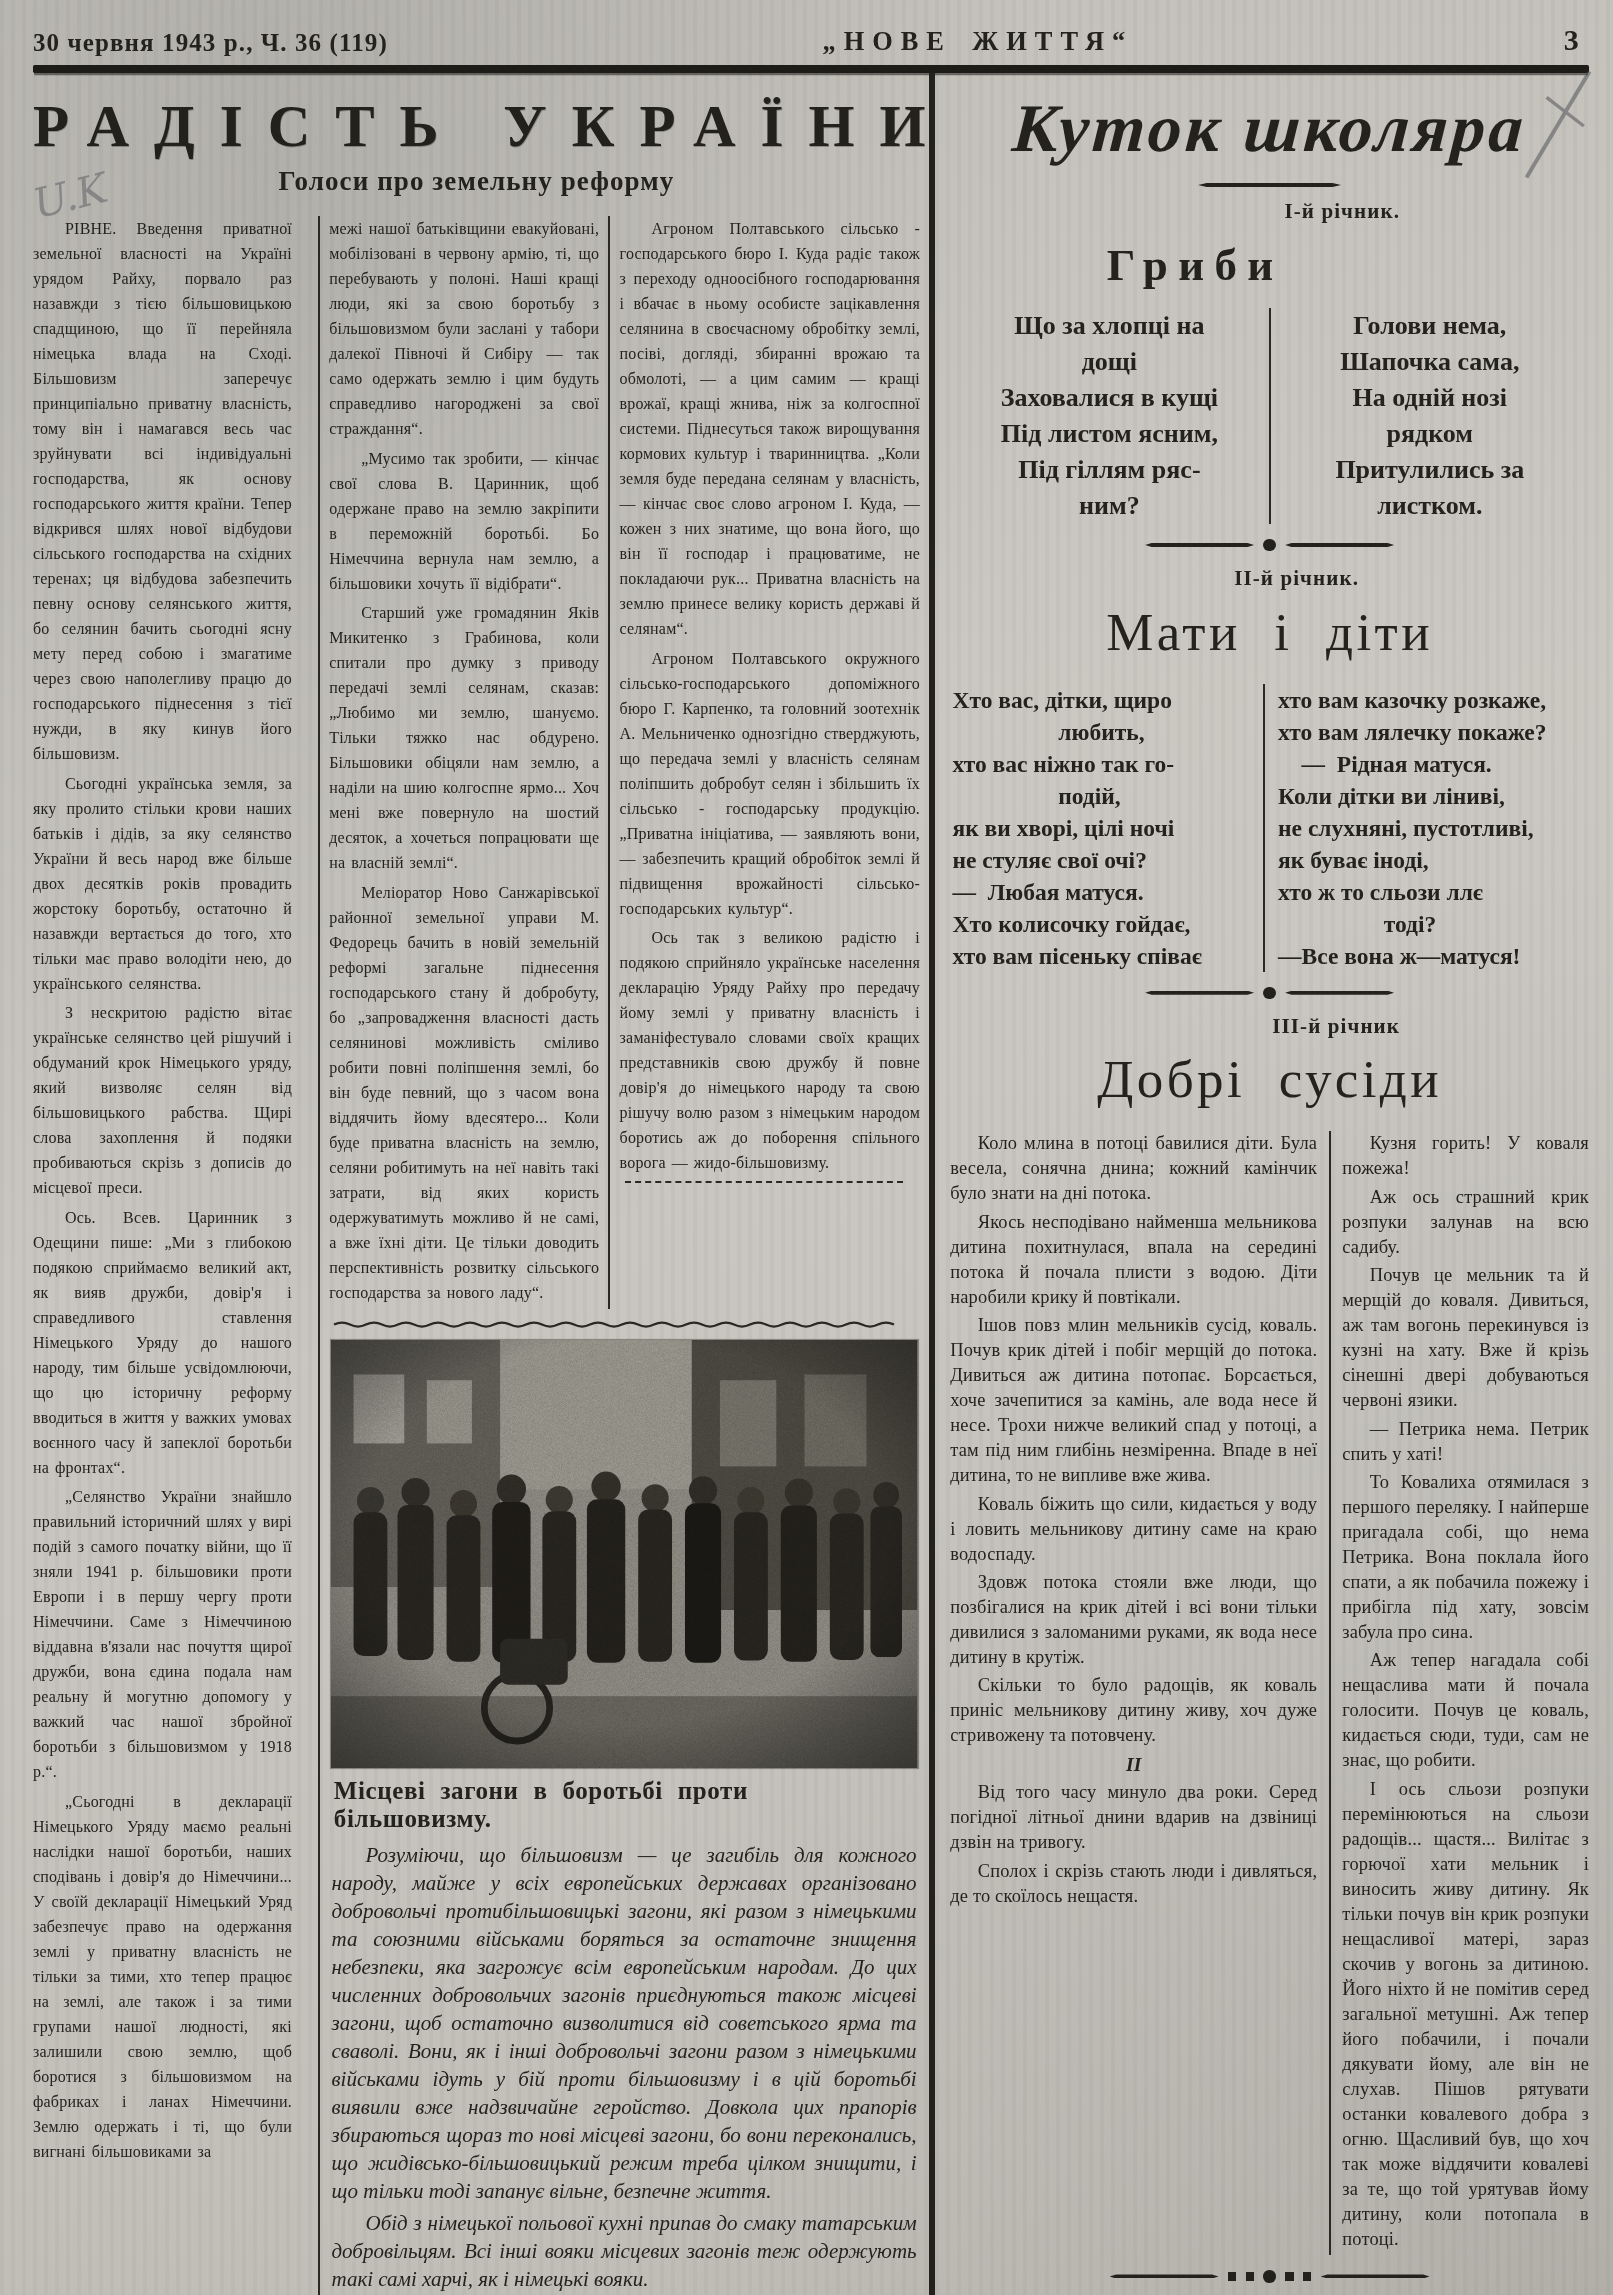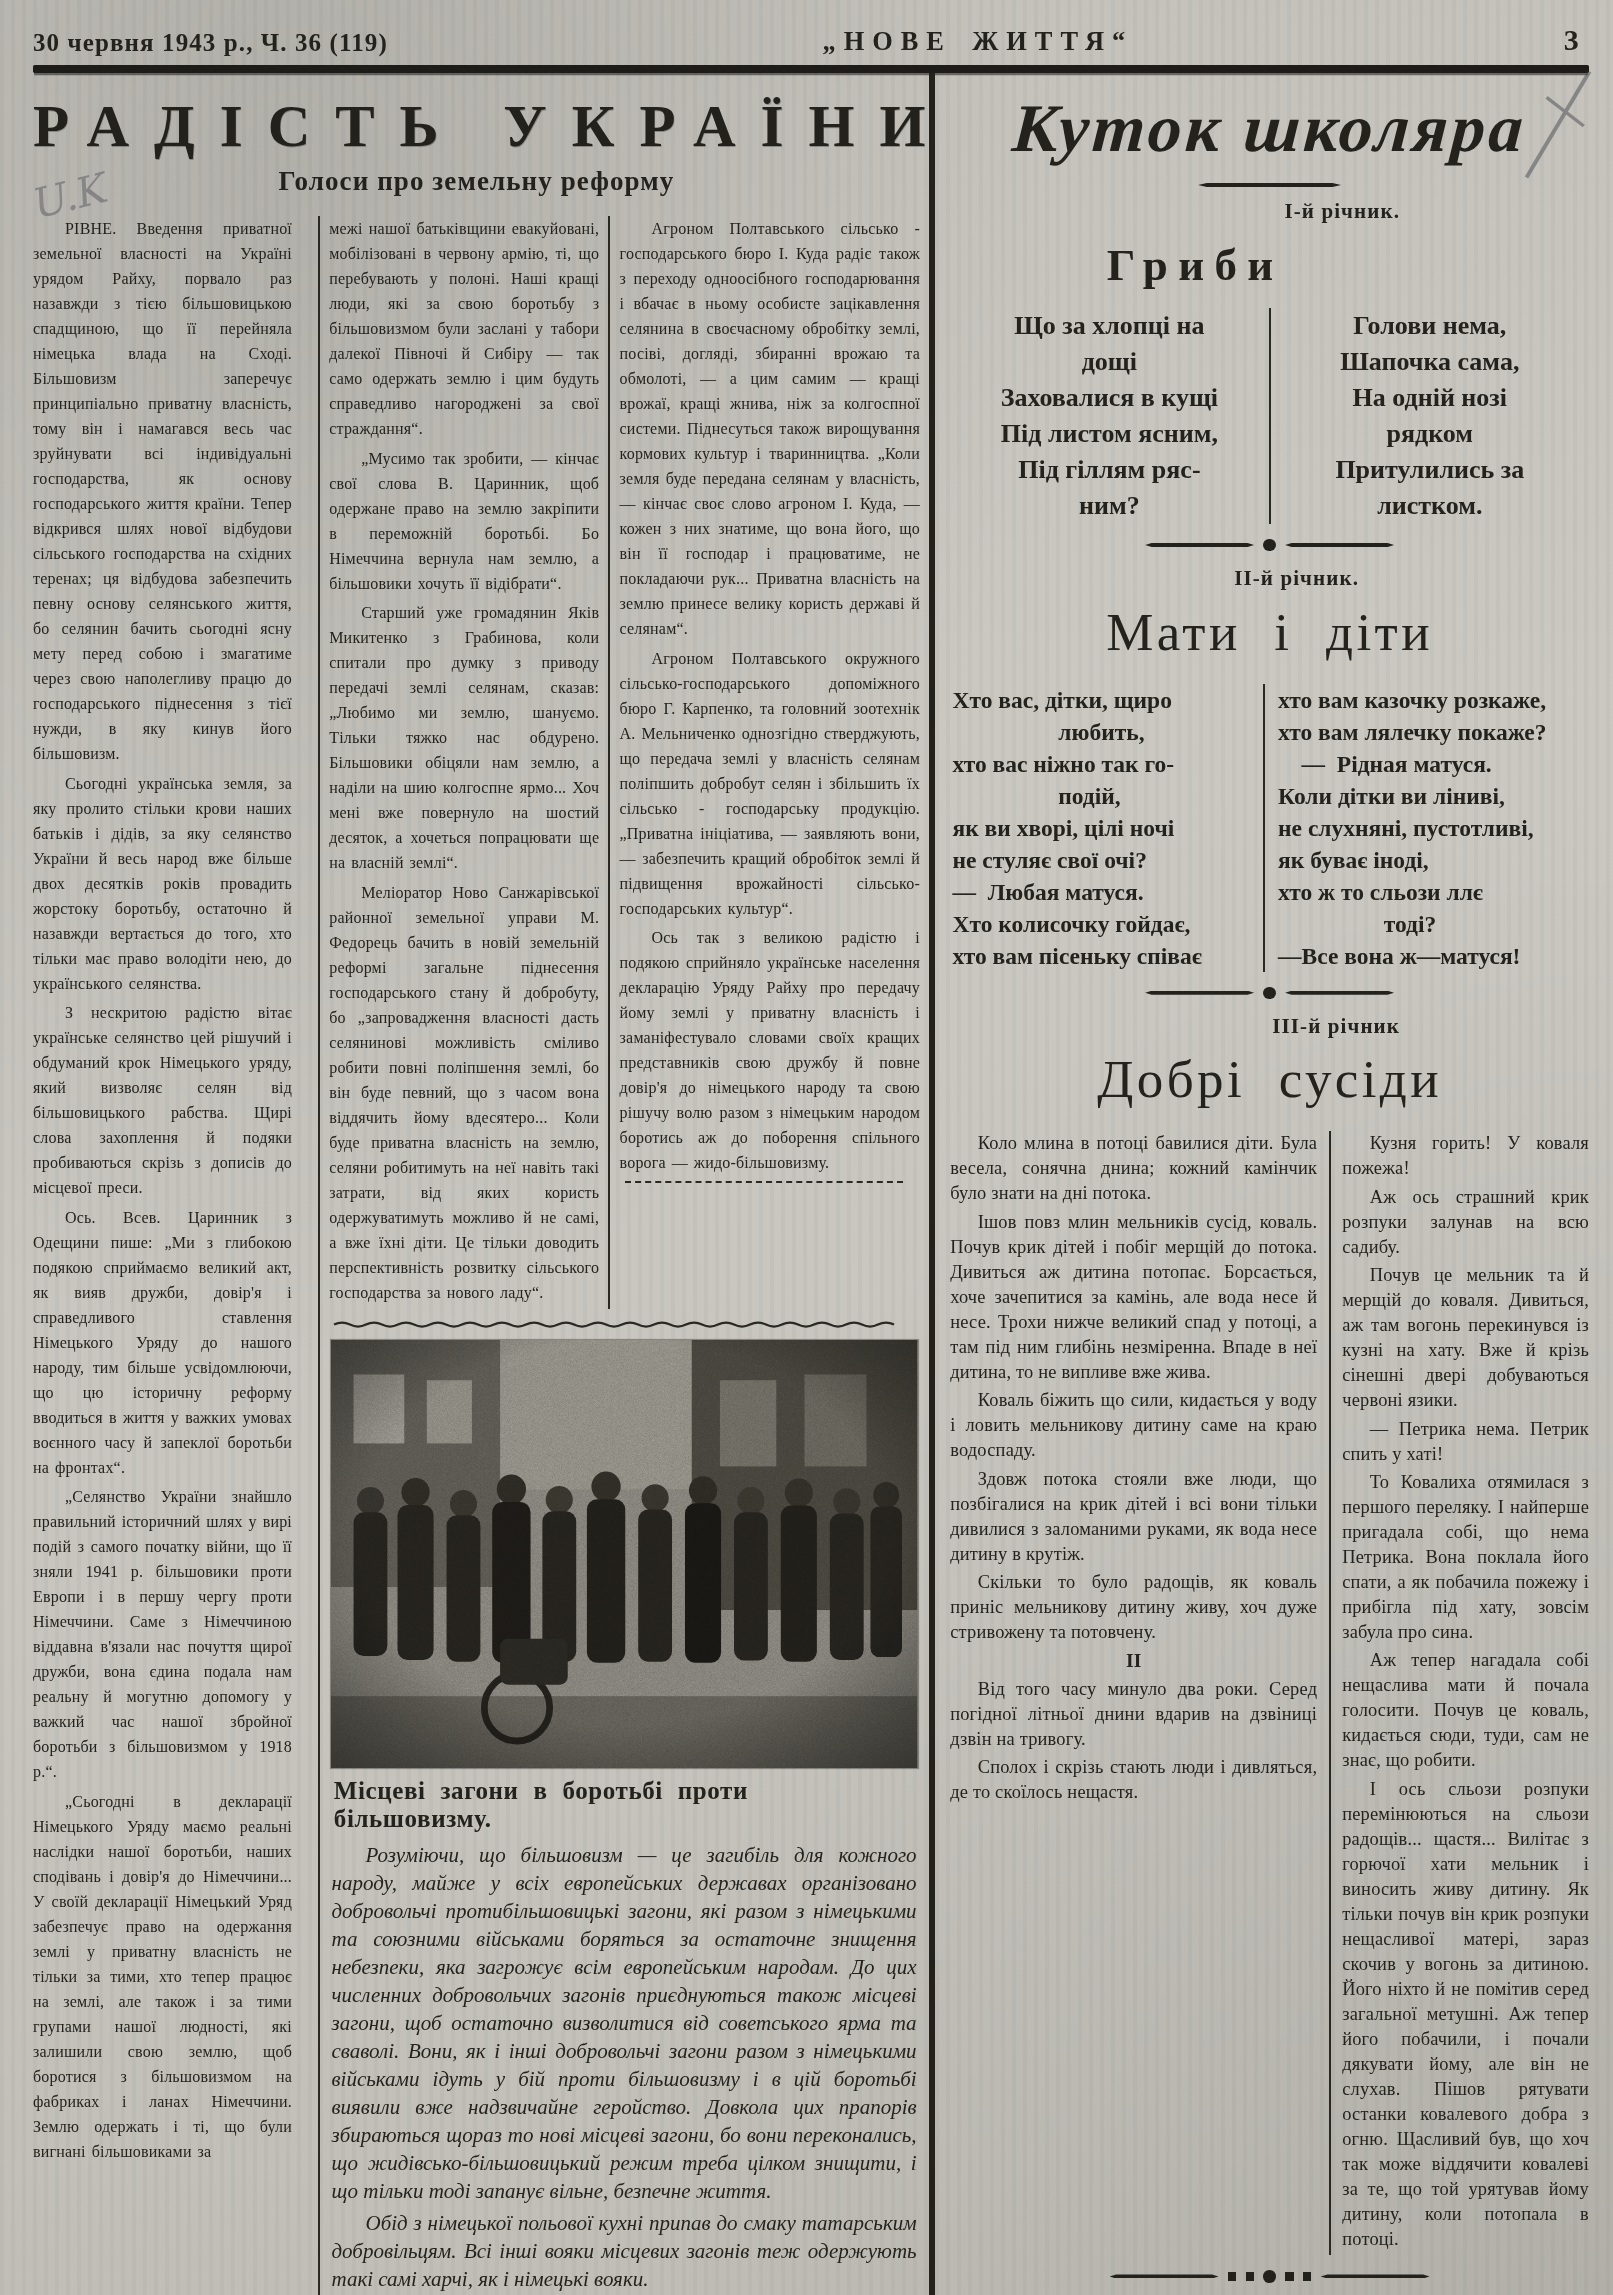--- a/index.html
+++ b/index.html
@@ -62,21 +62,21 @@
   .poem-col{flex:1; white-space:pre-wrap; font-weight:bold;}
   .poem-col.rule{border-right:2.3px solid #2a2822;}
   .poem1 .poem-col{font-size:26px; line-height:36px; text-align:center; padding:0 15px;}
   .poem2 .poem-col{font-size:23.5px; line-height:32px; text-align:left; padding:0 4.6px 0 2.3px;}
   .poem2 .poem-col+.poem-col{padding-left:12.6px;}
   .story-row{display:flex; margin-top:3.4px;}
   .story-col{font-size:18.4px; line-height:25px; text-align:justify; letter-spacing:0.2px;}
   .story-col p{margin:0 0 3.4px 0; text-indent:27.5px;}
   .story-col.a{width:367px; padding-right:11.5px; border-right:2.3px solid #2a2822;}
   .story-col.b{flex:1; padding-left:11.5px;}
-  .part-label{text-align:center; text-indent:0!important; font-size:19.5px; font-weight:bold; margin:3.4px 0;}
+  .part-label{text-align:center; text-indent:0!important; font-size:19.5px; font-weight:bold; margin:3.4px 0;font-style:italic;}
   
   .flood-title{font-size:40px; font-weight:bold; text-align:center; line-height:48px; letter-spacing:1.1px; word-spacing:8px; margin:5.7px 0 16px 0;}
   
   .hand-uk{position:absolute; left:33px; top:172px; font-size:41px; font-style:italic; color:rgba(55,58,70,.38); transform:rotate(-14deg); font-family:"DejaVu Serif",serif;}
   .pen-x{position:absolute; left:1515px; top:63px; width:86px; height:126px; opacity:.45;}
 </style>
 </head>
 <body>
 
 <div class="page">
@@ -253,20 +253,21 @@
             <div class="bar"></div>
           </div>
 
         <div class="grade g3">ІІІ-й річник</div>
         <div class="sec-title">Добрі сусіди</div>
 
         <div class="story-row">
           <div class="story-col a">
             <div>
                 <p>Коло млина в потоці бавилися діти. Була весела, сонячна днина; кожний камінчик було знати на дні потока.</p>
+                <p>Якось несподівано найменша мельникова дитина похитнулася, впала на середині потока й почала плисти з водою. Діти наробили крику й повтікали.</p>
                 <p>Ішов повз млин мельників сусід, коваль. Почув крик дітей і побіг мерщій до потока. Дивиться аж дитина потопає. Борсається, хоче зачепитися за камінь, але вода несе й несе. Трохи нижче великий спад у потоці, а там під ним глибінь незміренна. Впаде в неї дитина, то не випливе вже жива.</p>
                 <p>Коваль біжить що сили, кидається у воду і ловить мельникову дитину саме на краю водоспаду.</p>
                 <p>Здовж потока стояли вже люди, що позбігалися на крик дітей і всі вони тільки дивилися з заломаними руками, як вода несе дитину в крутіж.</p>
                 <p>Скільки то було радощів, як коваль приніс мельникову дитину живу, хоч дуже стривожену та потовчену.</p>
               </div>
             <div class="part-label">II</div>
             <div>
                 <p>Від того часу минуло два роки. Серед погідної літньої днини вдарив на дзвіниці дзвін на тривогу.</p>
                 <p>Сполох і скрізь стають люди і дивляться, де то скоїлось нещастя.</p>
               </div>

